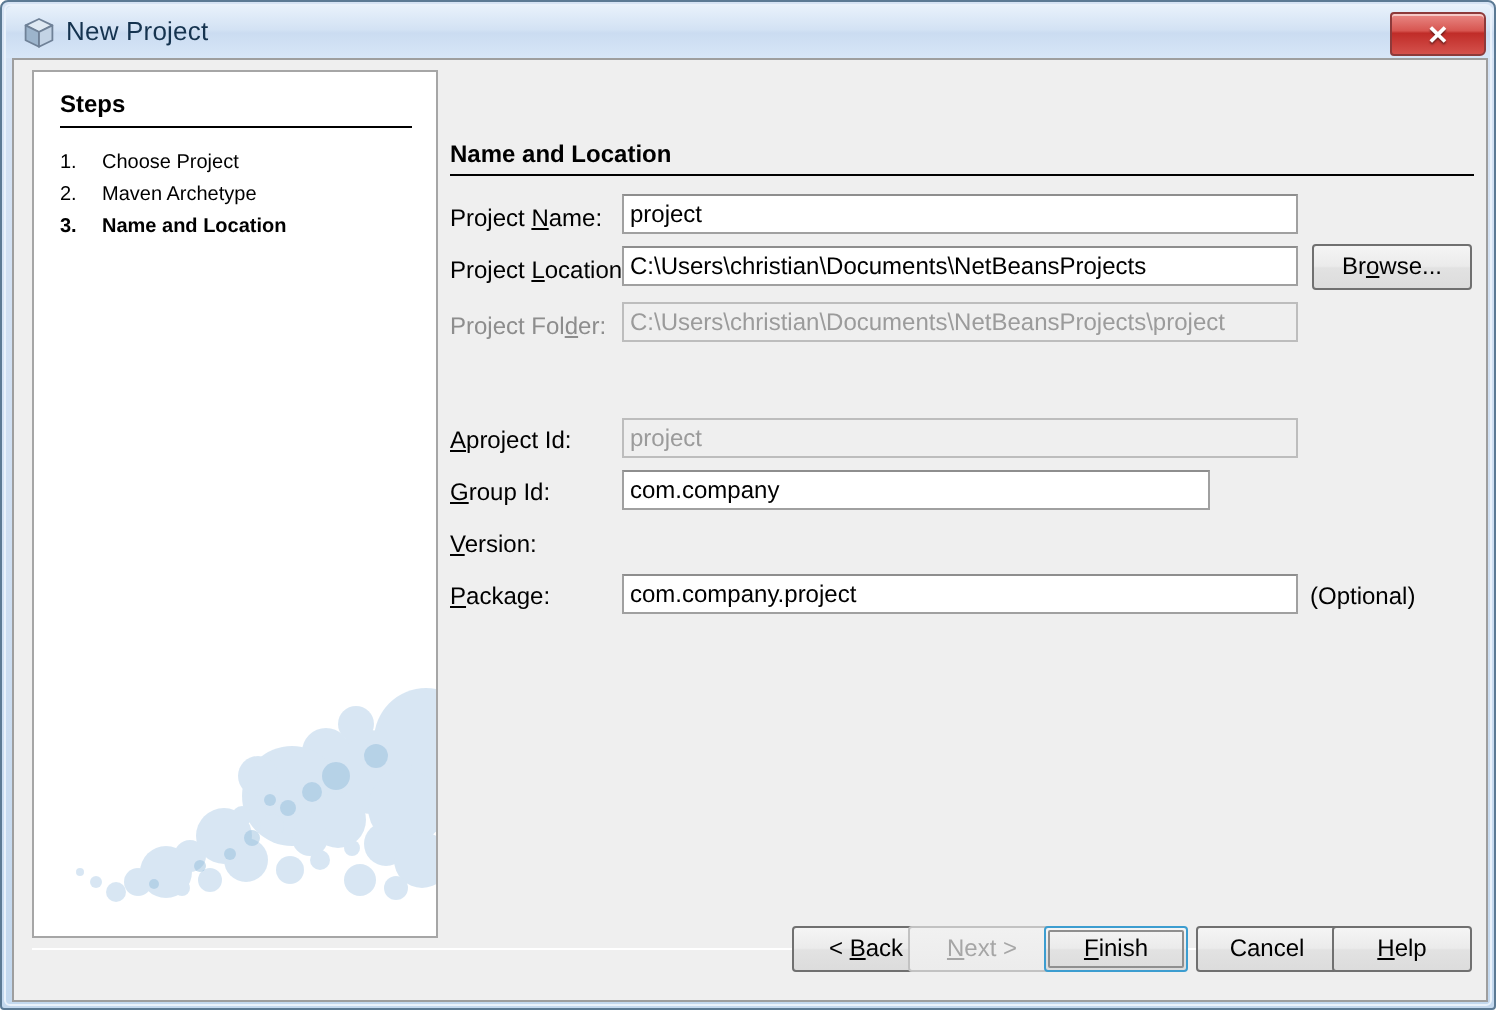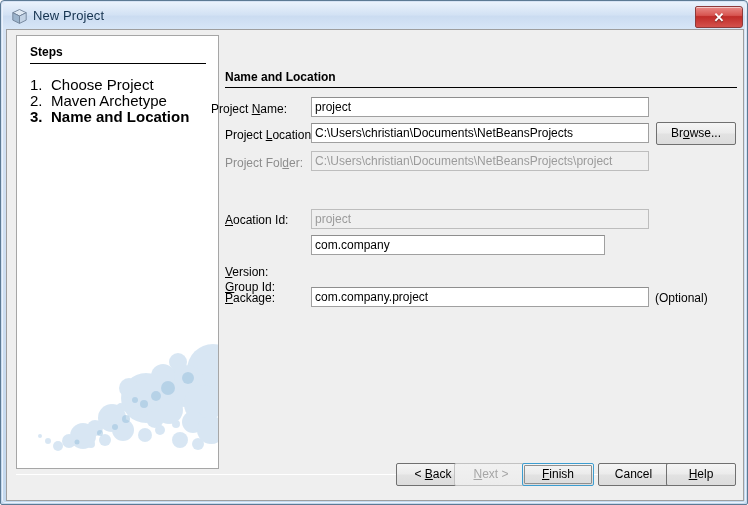--- a/index.html
+++ b/index.html
@@ -109,21 +109,21 @@
   }
   #steps-rule {
     position: absolute;
     left: 13px; top: 27px;
     width: 176px; height: 0;
     border-top: 1px solid #000000;
   }
   .step-row {
     position: absolute;
     left: 13px;
-    font-size: 15px;
+    font-size: 10px;
     white-space: nowrap;
   }
   .step-num {
     display: inline-block;
     width: 21px;
   }
   .step-row.current { font-weight: bold; }
 
   
   #bubbles {
@@ -306,34 +306,34 @@
           <circle cx="83" cy="115" r="3"></circle>
           <circle cx="60" cy="124" r="2.5"></circle>
           <circle cx="171" cy="60" r="6"></circle>
         </g>
       </svg>
     </div>
 
     <div id="content-heading">Name and Location</div>
     <div id="content-rule"></div>
 
-    <div class="field-label" style="left:204px; top:72px;"><span>Project </span><span class="mn">N</span><span>ame:</span></div>
+    <div class="field-label" style="left:218px; top:72px;"><span>Project </span><span class="mn">N</span><span>ame:</span></div>
     <div class="textfield" style="left:304px; top:67px; width:338px;">project</div>
 
     <div class="field-label" style="left:218px; top:98px;"><span>Project </span><span class="mn">L</span><span>ocation:</span></div>
     <div class="textfield" style="left:304px; top:93px; width:338px;">C:\Users\christian\Documents\NetBeansProjects</div>
     <div class="btn" style="left:649px; top:92px; width:80px;"><span>Br</span><span class="mn">o</span><span>wse...</span></div>
 
     <div class="field-label disabled" style="left:218px; top:126px;"><span>Project Fol</span><span class="mn">d</span><span>er:</span></div>
     <div class="textfield readonly" style="left:304px; top:121px; width:338px;">C:\Users\christian\Documents\NetBeansProjects\project</div>
 
-    <div class="field-label" style="left:218px; top:183px;"><span class="mn">A</span><span>ocation Id:</span></div>
+    <div class="field-label" style="left:218px; top:183px;"><span class="mn">A</span><span>project Id:</span></div>
     <div class="textfield readonly" style="left:304px; top:179px; width:338px;">project</div>
 
-    <div class="field-label" style="left:218px; top:209px;margin-top:41px;"><span class="mn">G</span><span>roup Id:</span></div>
+    <div class="field-label" style="left:218px; top:209px;"><span class="mn">G</span><span>roup Id:</span></div>
     <div class="textfield" style="left:304px; top:205px; width:294px;">com.company</div>
 
     <div class="field-label" style="left:218px; top:235px;"><span class="mn">V</span><span>ersion:</span></div>
 
     <div class="field-label" style="left:218px; top:261px;"><span class="mn">P</span><span>ackage:</span></div>
     <div class="textfield" style="left:304px; top:257px; width:338px;">com.company.project</div>
     <div class="opt-note" style="left:648px; top:261px;">(Optional)</div>
 
     <div id="button-bar-sep"></div>
 

